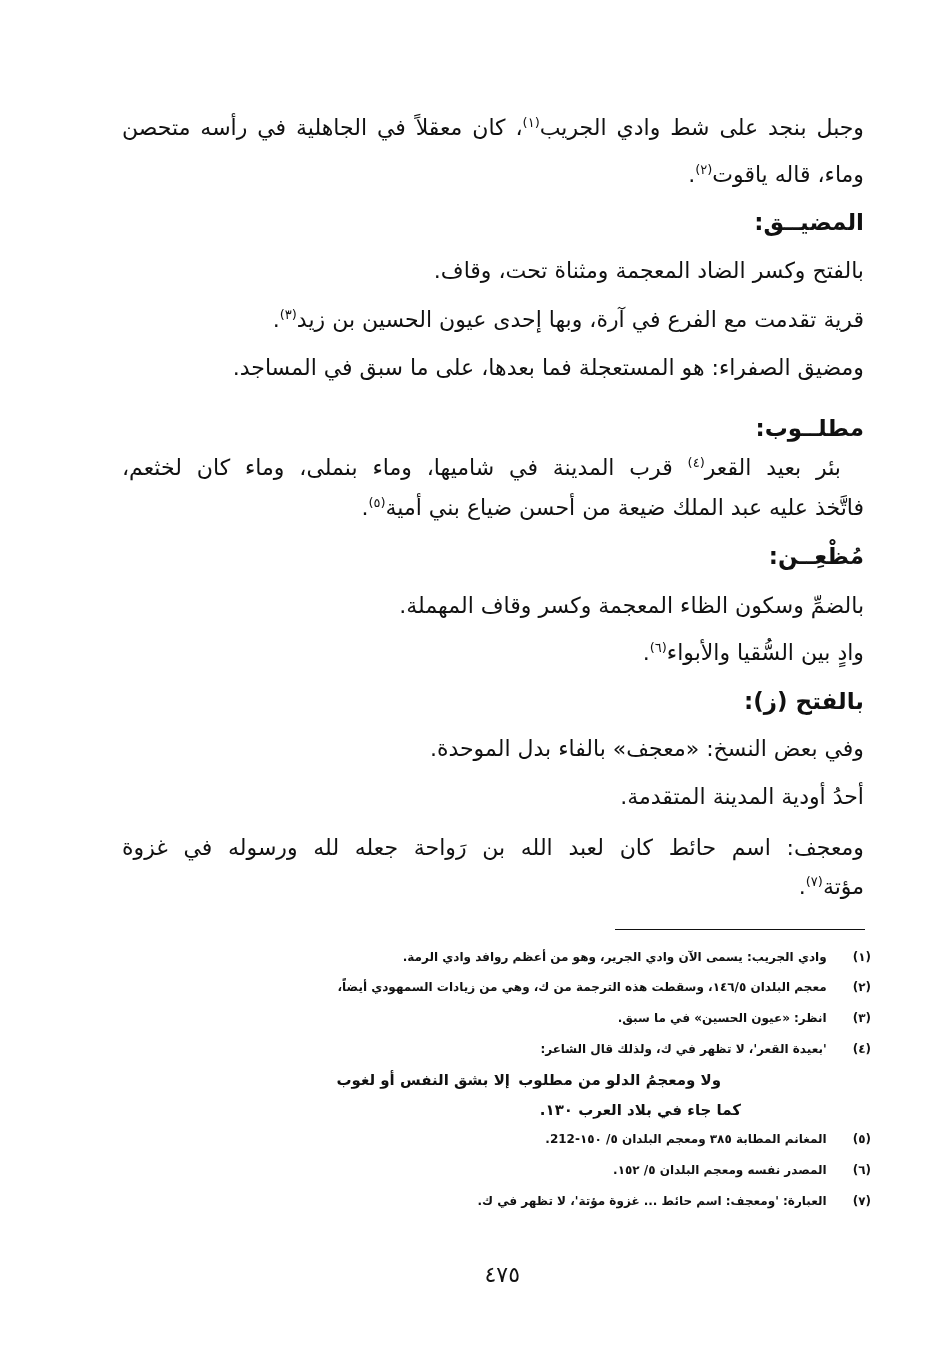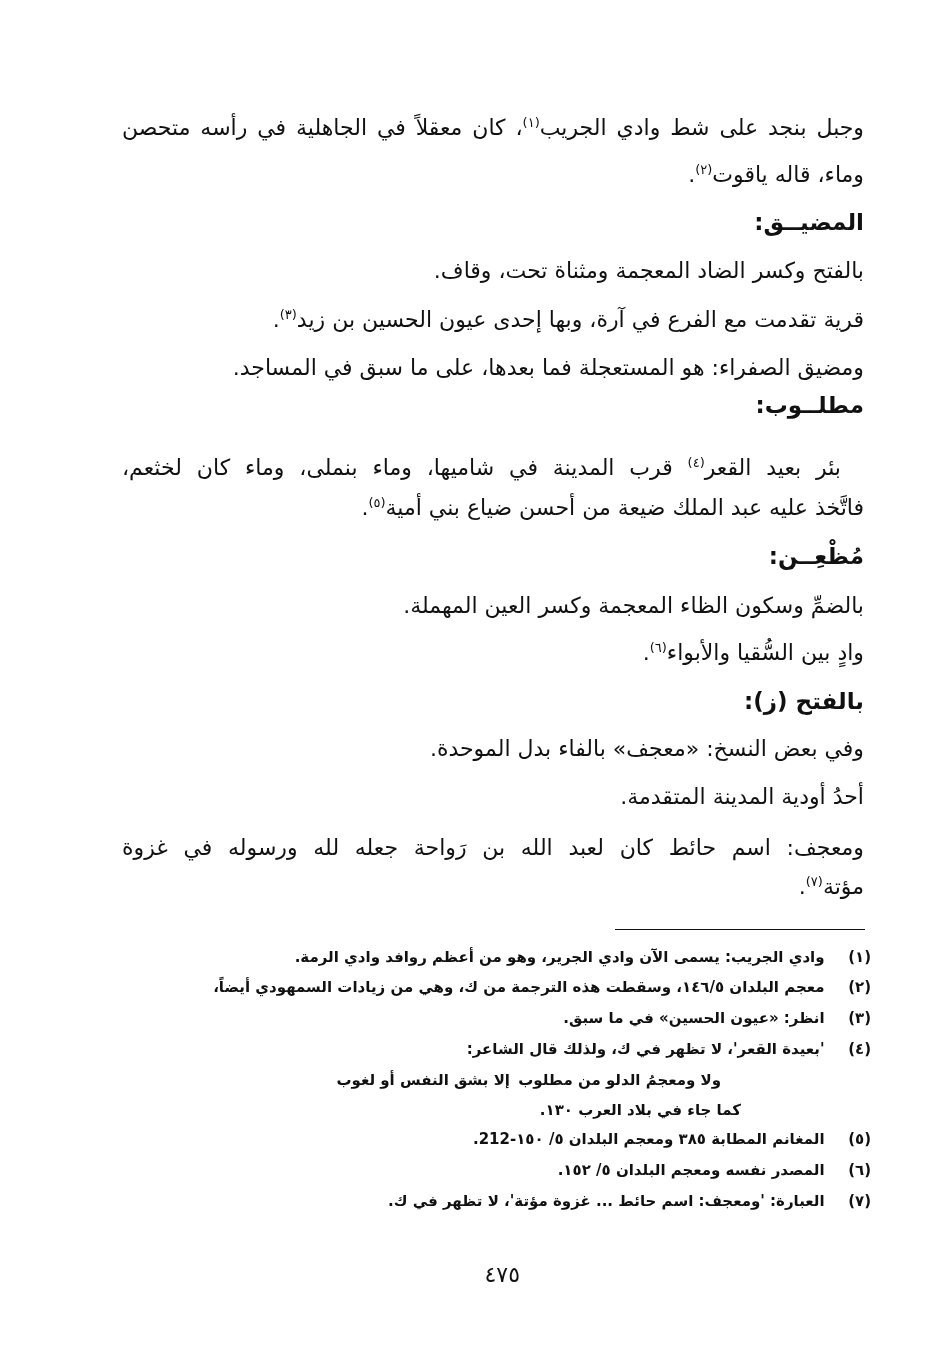--- a/index.html
+++ b/index.html
@@ -13,21 +13,21 @@
     white-space: nowrap; font-size: 22px; line-height: 30px;
   }
   .just { left: 122px; text-align: justify; text-align-last: justify; white-space: normal; }
   .heading { font-weight: bold; font-size: 23px; }
   .fn-sep {
     position: absolute; left: 615px; width: 250px; top: 929px; height: 0;
     border-top: 1.5px solid #111;
   }
   .fn {
     position: absolute; right: 70px; direction: rtl; white-space: nowrap;
-    font-size: 15px; line-height: 22px; font-weight: bold;
+    font-size: 12px; line-height: 22px; font-weight: bold;
   }
   .fn .num { display: inline-block; width: 36px; text-align: right; }
   .fn-plain { position: absolute; direction: rtl; white-space: nowrap; font-size: 15px; line-height: 22px; font-weight: bold; }
   .pagenum {
     position: absolute; left: 440px; width: 80px; top: 1262px; text-align: right;
     font-size: 22px; direction: rtl;
   }
   sup { font-size: 13px; line-height: 0; }
 </style>
 </head>
@@ -42,30 +42,30 @@
     وماء، قاله ياقوت<sup>(٢)</sup>.
   </div>
 
   <div class="line heading" style="top:207px">المضيــق:</div>
   <div class="line" style="top:256px; right:77px">بالفتح وكسر الضاد المعجمة ومثناة تحت، وقاف.</div>
   <div class="line" style="top:305px">
     قرية تقدمت مع الفرع في آرة، وبها إحدى عيون الحسين بن زيد<sup>(٣)</sup>.
   </div>
   <div class="line" style="top:353px">ومضيق الصفراء: هو المستعجلة فما بعدها، على ما سبق في المساجد.</div>
 
-  <div class="line heading" style="top:390px">مطلــوب:</div>
+  <div class="line heading" style="top:413px">مطلــوب:</div>
   <div class="line just" style="top:453px; right:100px">
     بئر بعيد القعر<sup>(٤)</sup> قرب المدينة في شاميها، وماء بنملى، وماء كان لخثعم،
   </div>
   <div class="line" style="top:493px">
     فاتَّخذ عليه عبد الملك ضيعة من أحسن ضياع بني أمية<sup>(٥)</sup>.
   </div>
 
   <div class="line heading" style="top:541px">مُظْعِــن:</div>
-  <div class="line" style="top:591px">بالضمِّ وسكون الظاء المعجمة وكسر العين المهملة.</div>
+  <div class="line" style="top:591px">بالضمِّ وسكون الظاء المعجمة وكسر وقاف المهملة.</div>
   <div class="line" style="top:638px">
     وادٍ بين السُّقيا والأبواء<sup>(٦)</sup>.
   </div>
 
   <div class="line heading" style="top:686px">بالفتح (ز):</div>
   <div class="line" style="top:734px">وفي بعض النسخ: «معجف» بالفاء بدل الموحدة.</div>
   <div class="line just" style="top:833px">ومعجف: اسم حائط كان لعبد الله بن رَواحة جعله لله ورسوله في غزوة</div>
   <div class="line" style="top:782px">أحدُ أودية المدينة المتقدمة.</div>
   <div class="line" style="top:872px">
     مؤتة<sup>(٧)</sup>.

